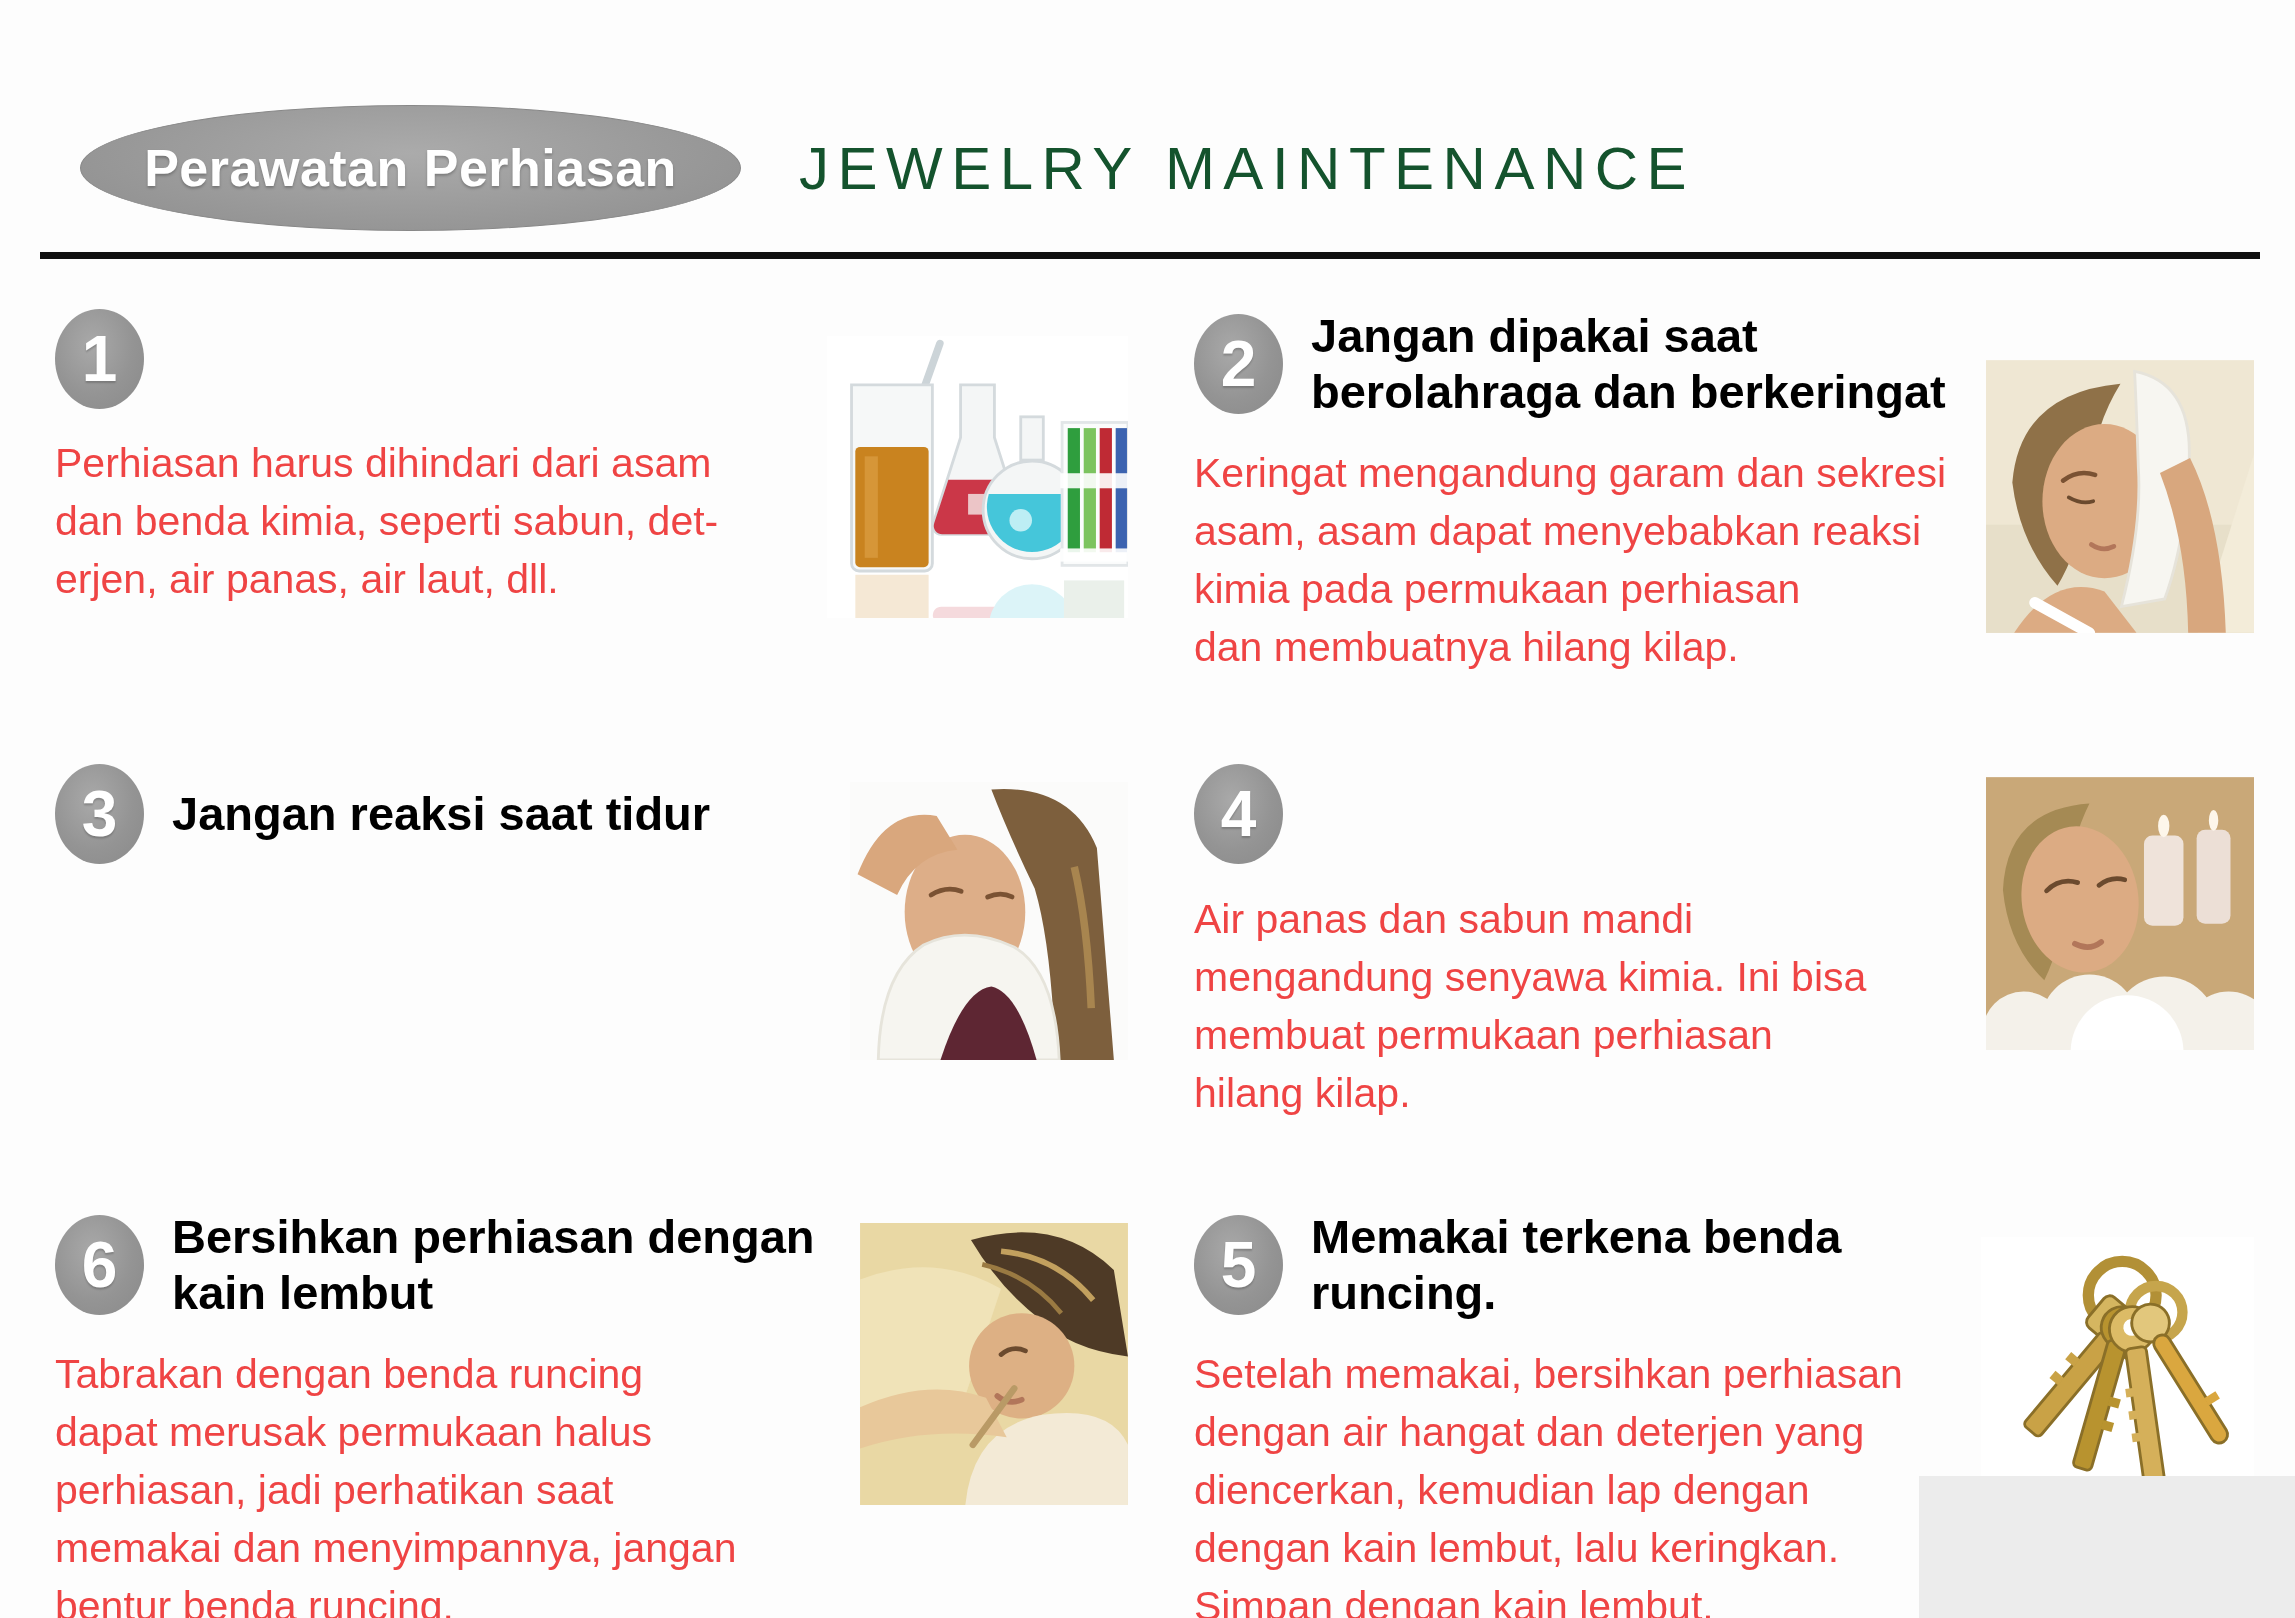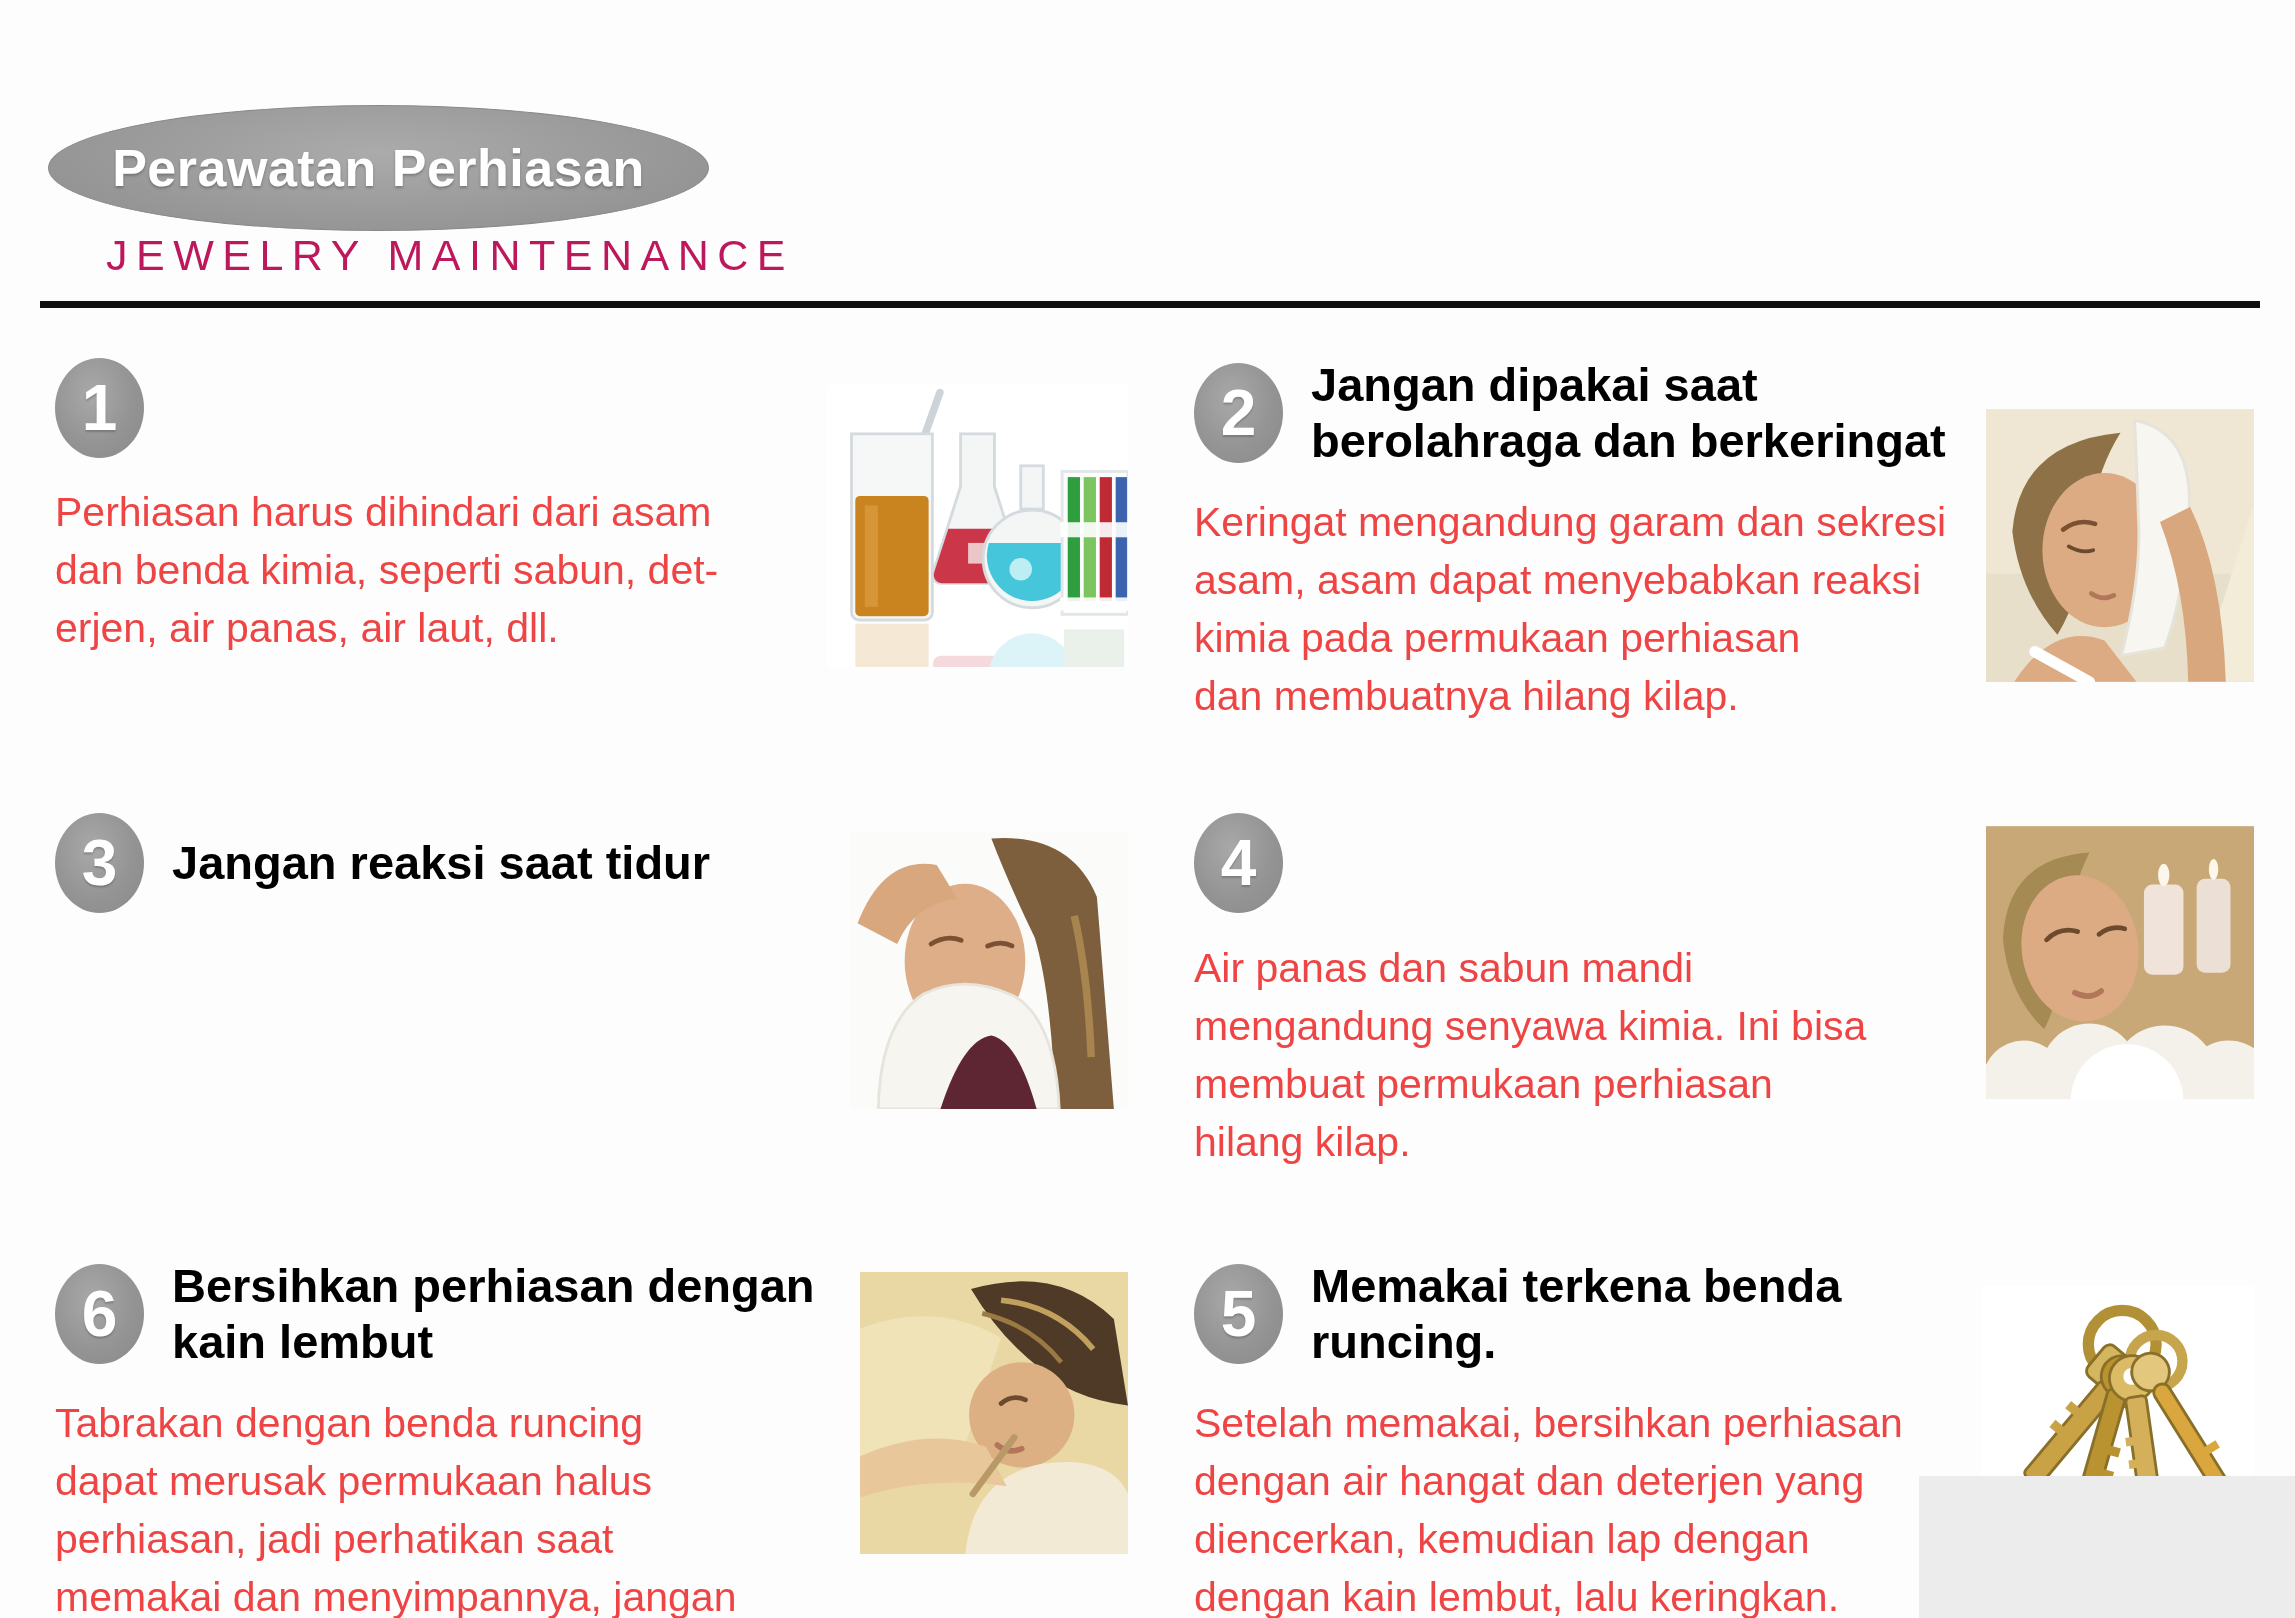--- a/index.html
+++ b/index.html
@@ -1,26 +1,26 @@
 <!DOCTYPE html>
 <html style="font-size:15px"><head>
 <meta charset="utf-8">
 <style>
   html,body{margin:0;padding:0;background:#fdfdfd;width:2296px;height:1619px;overflow:hidden;
     font-family:"Liberation Sans", sans-serif;color:#161616;}
   .page{position:relative;width:2296px;height:1619px;}
 
   
-  .hdr{display:flex;align-items:flex-start;padding:105px 0 0 48px;flex-direction:column;}
+  .hdr{display:flex;align-items:center;padding:105px 0 0 80px;}
   .oval{width:659px;height:124px;border-radius:50%;
     background:radial-gradient(ellipse at 50% 38%, #ababab 0%, #989898 62%, #8d8d8d 100%);
     border:1.9px solid #888;display:flex;align-items:center;justify-content:center;flex:none;}
   .oval span{color:#fff;font-size:52px;font-weight:700;letter-spacing:0.5px;
     text-shadow:0 1.9px 2.8px rgba(0,0,0,.25);white-space:nowrap;}
-  h1{margin:0 15px 0 58px;font-size:43px;font-weight:500;letter-spacing:8.5px;color:#be185d;white-space:nowrap;}
+  h1{margin:0 15px 0 58px;font-size:60px;font-weight:500;letter-spacing:8.5px;color:#14532d;white-space:nowrap;}
   .rule{height:6.6px;background:#101010;margin:21px 36px 0 40px;}
 
   
   .content{display:grid;grid-template-columns:1073px auto;column-gap:66px;row-gap:87px;
     padding:49px 42px 0 55px;}
   section{display:flex;justify-content:space-between;align-items:flex-start;}
   .txt{flex:1 1 auto;min-width:0;}
   .head{display:flex;align-items:center;gap:28px;min-height:102px;}
   .badge{width:89px;height:100px;border-radius:50%;flex:none;
     background:radial-gradient(ellipse at 42% 36%, #a9a9a9 0%, #949494 55%, #898989 100%);

